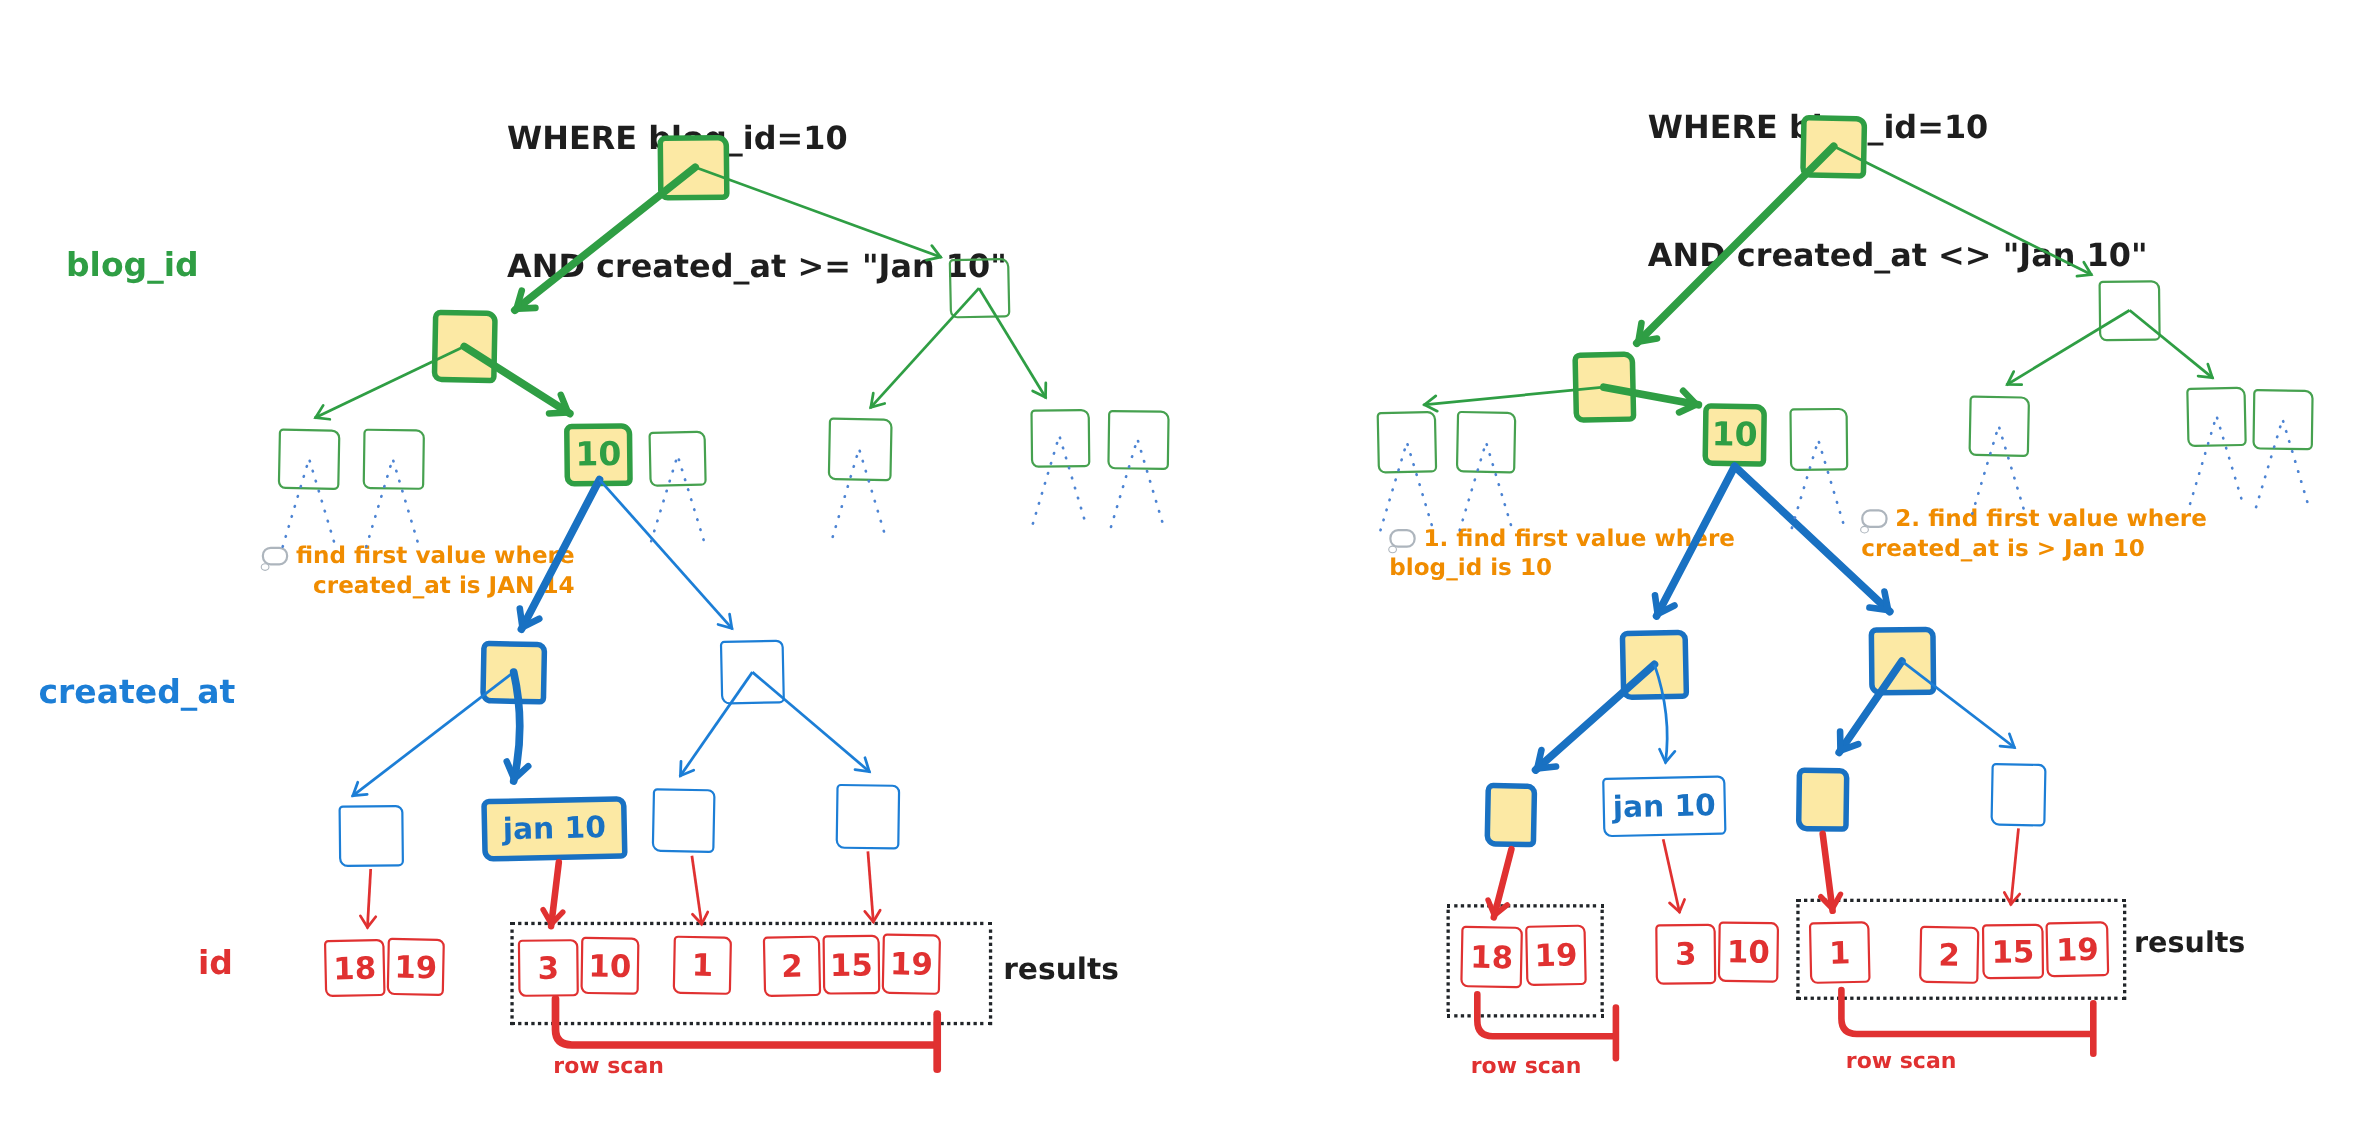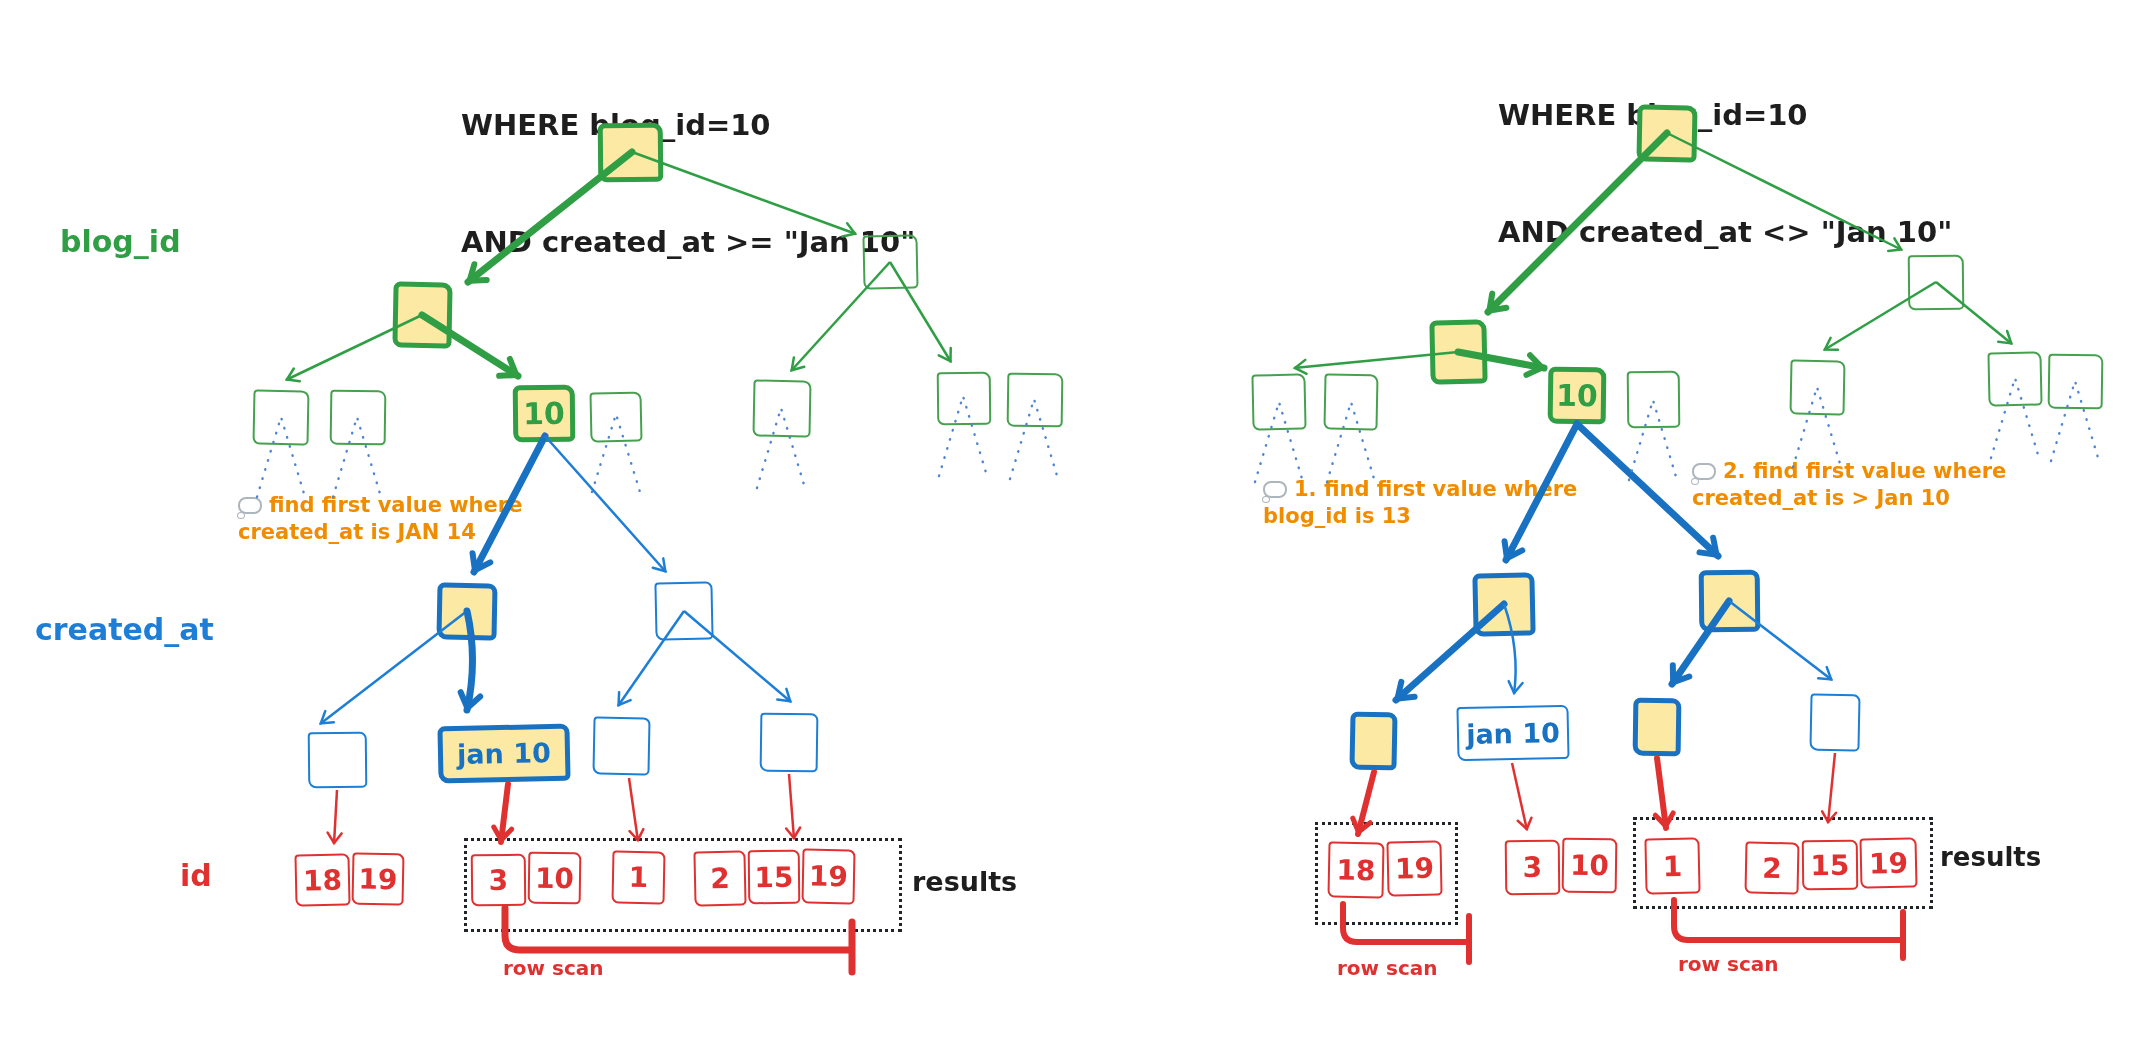--- a/index.html
+++ b/index.html
@@ -52,21 +52,21 @@
   <div class="node go r2" style="left:253px;top:390px;width:56px;height:55px;"></div>
   <div class="node go r4" style="left:330px;top:390px;width:56px;height:55px;"></div>
   <div class="node yg r3" style="left:513px;top:385px;width:62px;height:57px;">
     <span class="node-num">10</span>
   </div>
   <div class="node go r1" style="left:590px;top:392px;width:52px;height:50px;"></div>
   <div class="node go r2" style="left:753px;top:380px;width:58px;height:57px;"></div>
   <div class="node go r3" style="left:937px;top:372px;width:54px;height:53px;"></div>
   <div class="node go r4" style="left:1007px;top:373px;width:56px;height:54px;"></div>
 
-  <div class="abs ann" style="left:238px;top:492px;">
+  <div class="abs ann" style="left:238px;top:492px;text-align:right;">
     <div class="row">
       <span class="bubble"></span>
       <span>find first value where</span>
     </div>
     <div>created_at is JAN 14</div>
   </div>
 
   <div class="node yb r2" style="left:437px;top:583px;width:60px;height:57px;"></div>
   <div class="node bo r1" style="left:655px;top:582px;width:58px;height:58px;"></div>
 
@@ -125,21 +125,21 @@
   <div class="node go r3" style="left:547px;top:371px;width:53px;height:57px;"></div>
   <div class="node go r2" style="left:710px;top:360px;width:55px;height:55px;"></div>
   <div class="node go r1" style="left:908px;top:352px;width:54px;height:54px;"></div>
   <div class="node go r4" style="left:968px;top:354px;width:55px;height:55px;"></div>
 
   <div class="abs ann" style="left:183px;top:476px;">
     <div class="row">
       <span class="bubble"></span>
       <span>1. find first value where</span>
     </div>
-    <div>blog_id is 13</div>
+    <div>blog_id is 10</div>
   </div>
   <div class="abs ann" style="left:612px;top:458px;">
     <div class="row">
       <span class="bubble"></span>
       <span>2. find first value where</span>
     </div>
     <div>created_at is &gt; Jan 10</div>
   </div>
 
   <div class="node yb r1" style="left:393px;top:573px;width:62px;height:63px;"></div>

